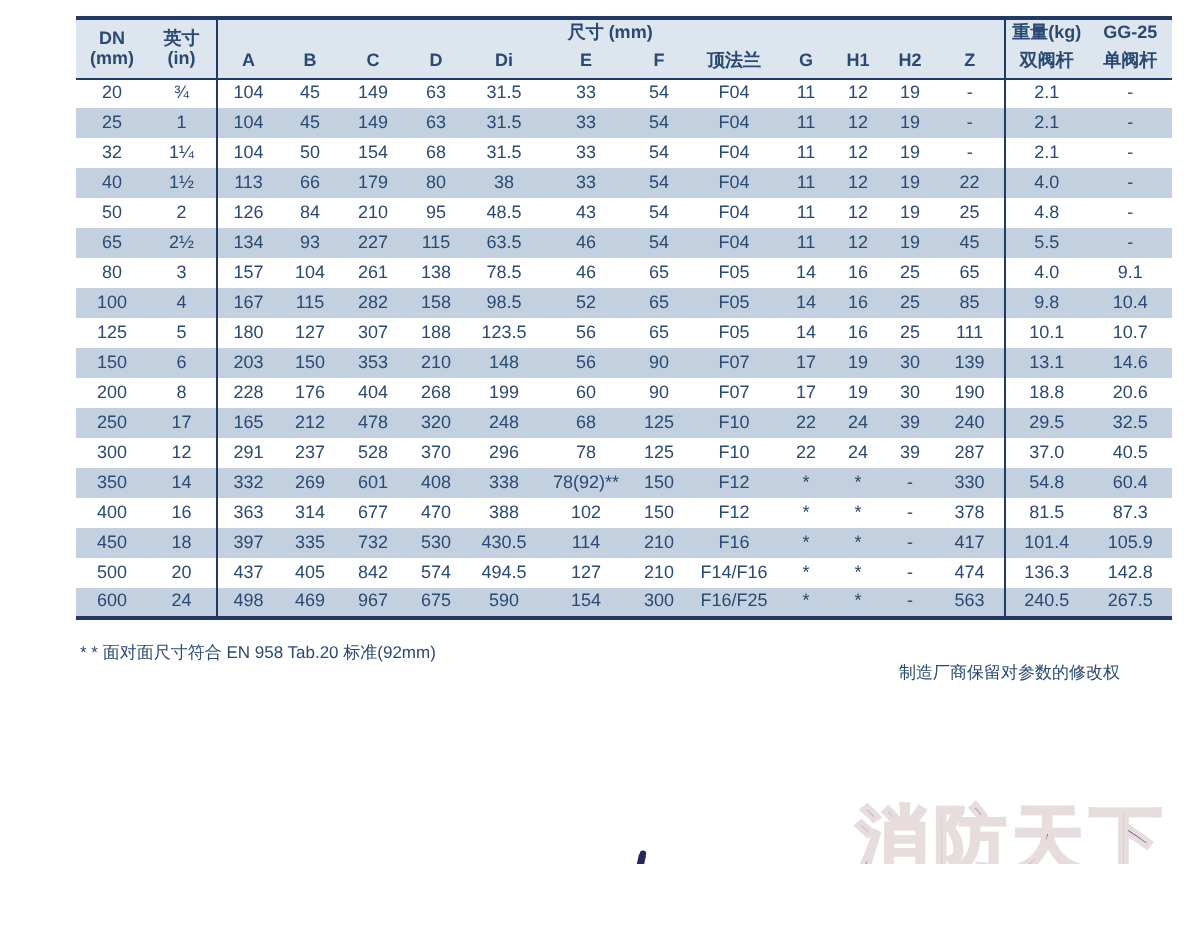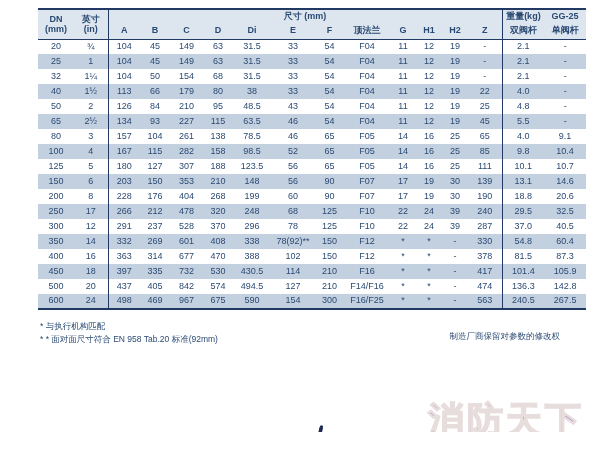--- a/index.html
+++ b/index.html
@@ -340,21 +340,21 @@
           <td>17</td>
           <td>19</td>
           <td>30</td>
           <td class="vr">190</td>
           <td>18.8</td>
           <td>20.6</td>
         </tr>
         <tr class="stripe">
           <td>250</td>
           <td class="vr">17</td>
-          <td>266</td>
+          <td>165</td>
           <td>212</td>
           <td>478</td>
           <td>320</td>
           <td>248</td>
           <td>68</td>
           <td>125</td>
           <td>F10</td>
           <td>22</td>
           <td>24</td>
           <td>39</td>
@@ -467,21 +467,20 @@
           <td>*</td>
           <td>-</td>
           <td class="vr">563</td>
           <td>240.5</td>
           <td>267.5</td>
         </tr>
       </tbody>
   </table>
 
   <div class="footnotes">
-    <div>* 与执行机构匹配</div>
     <div>* * 面对面尺寸符合 EN 958 Tab.20 标准(92mm)</div>
   </div>
   <div class="note-right">制造厂商保留对参数的修改权</div>
 
   <div class="watermark">消防天下</div>
 
   <div class="logo">
     <span class="word">MADE BY</span>
     <span>
       <svg width="24" height="34" viewBox="0 0 24 34" xmlns="http://www.w3.org/2000/svg">

